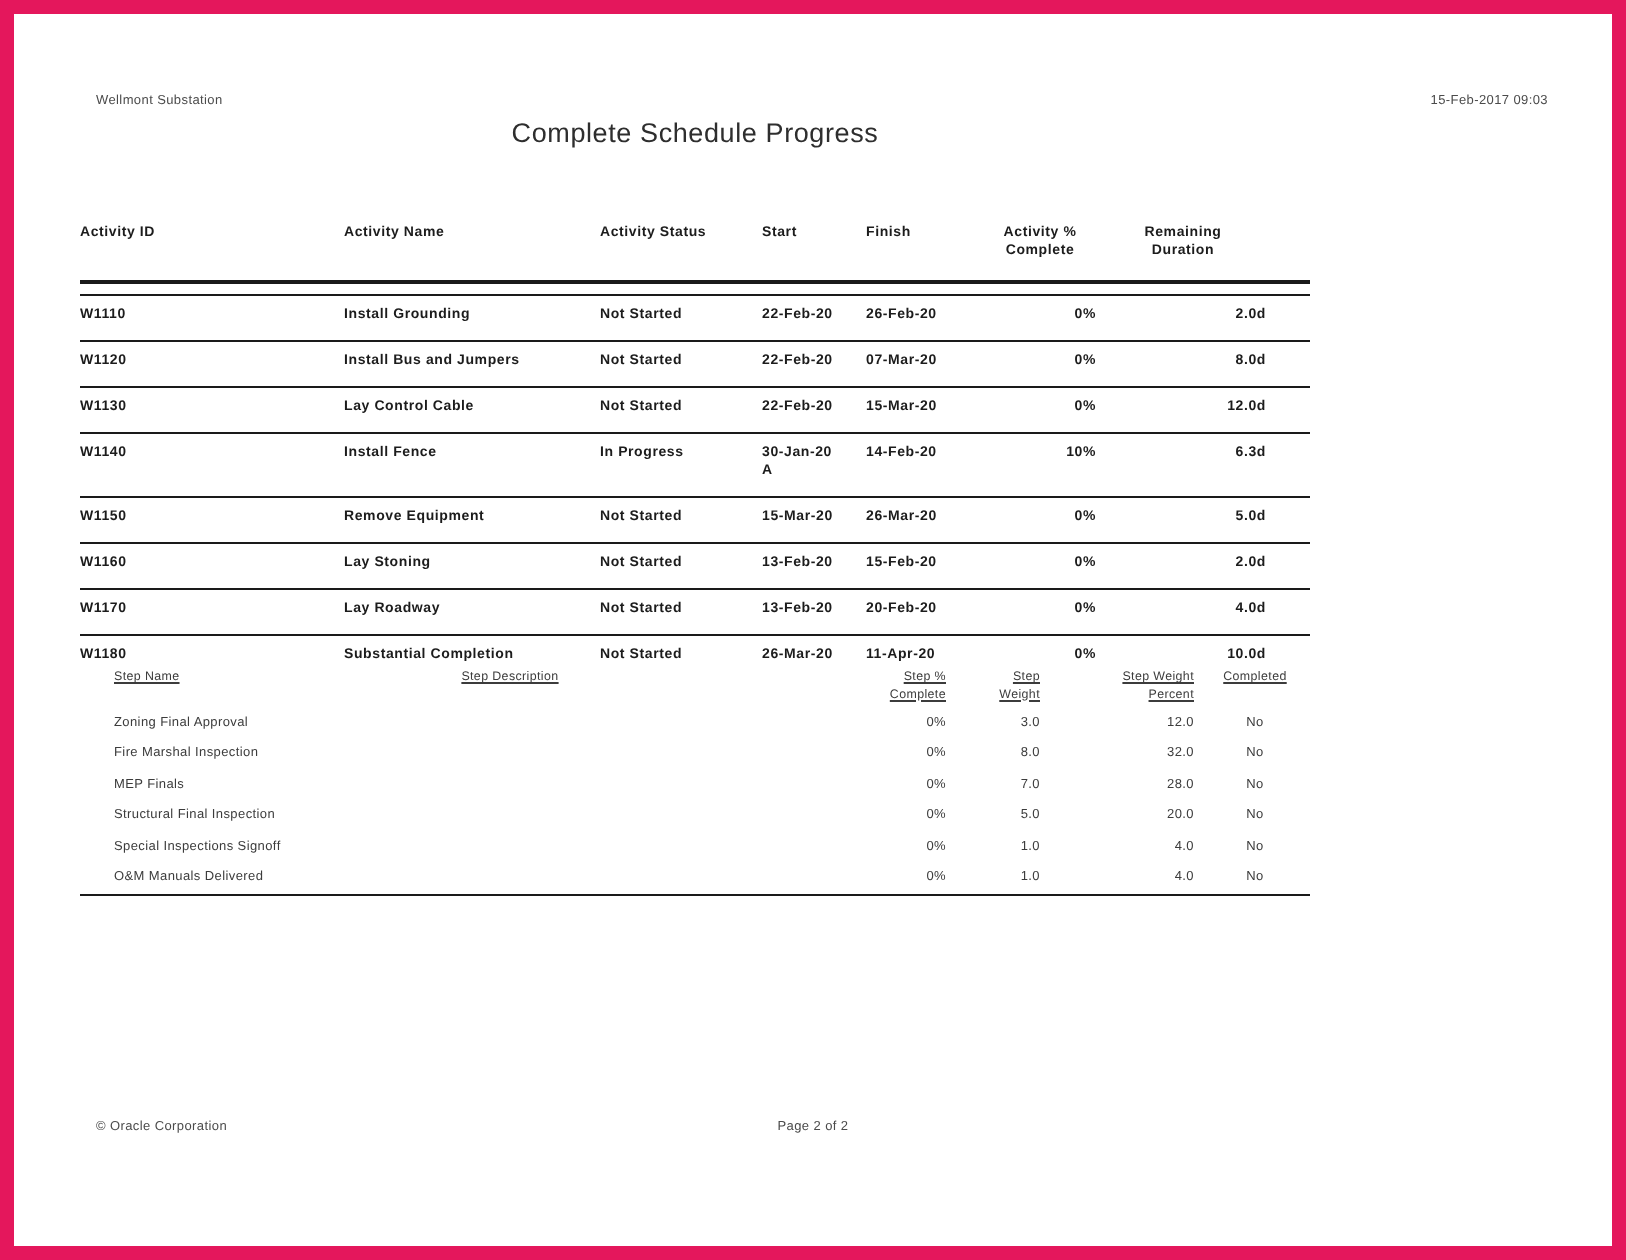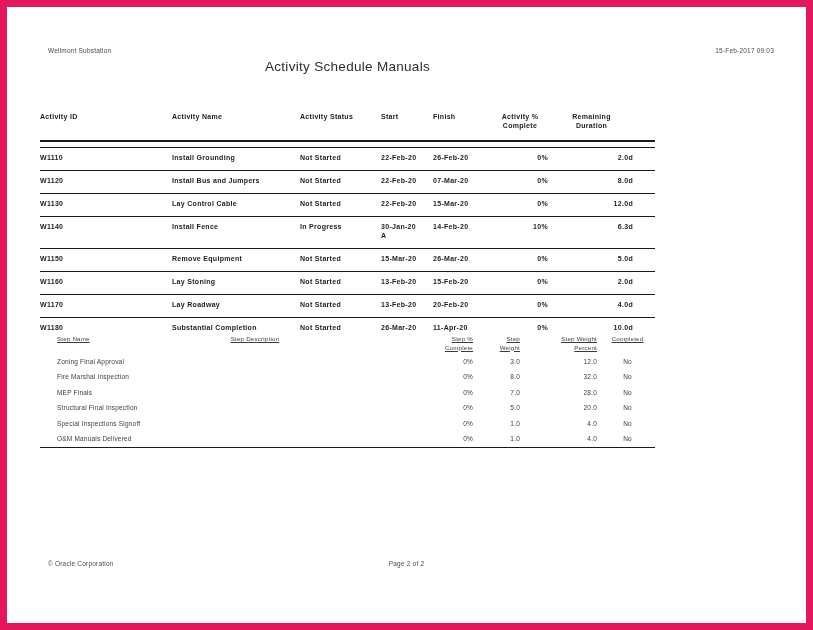--- a/index.html
+++ b/index.html
@@ -42,21 +42,21 @@
   .ftr-left{position:absolute;left:41px;top:553px;font-size:6.5px;color:#4b4b4b;letter-spacing:.2px;}
   .ftr-center{position:absolute;left:0;top:553px;width:100%;text-align:center;
     font-size:6.5px;color:#4b4b4b;letter-spacing:.2px;}
 </style>
 </head>
 <body>
 
 <div class="page" style="border-color: rgb(228, 23, 92);">
   <div class="hdr-left">Wellmont Substation</div>
   <div class="hdr-right">15-Feb-2017 09:03</div>
-  <div class="title">Activity Schedule Manuals</div>
+  <div class="title">Complete Schedule Progress</div>
 
   <div class="content">
     <table class="main">
       <colgroup>
         <col style="width:132px">
           <col style="width:128px">
           <col style="width:81px">
         <col style="width:52px">
           <col style="width:57px">
           <col style="width:60px">

